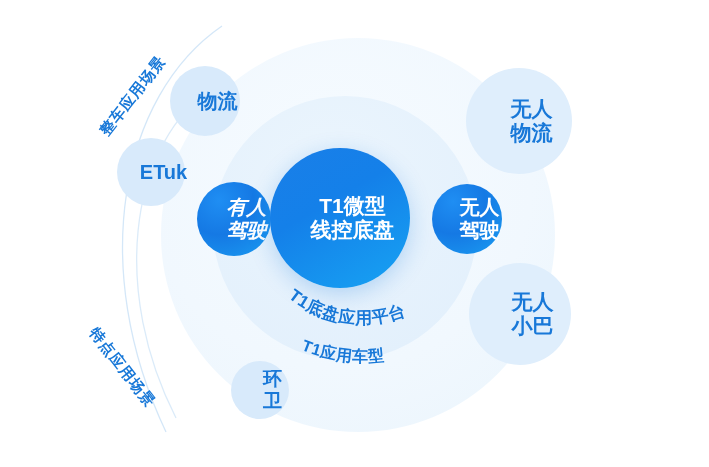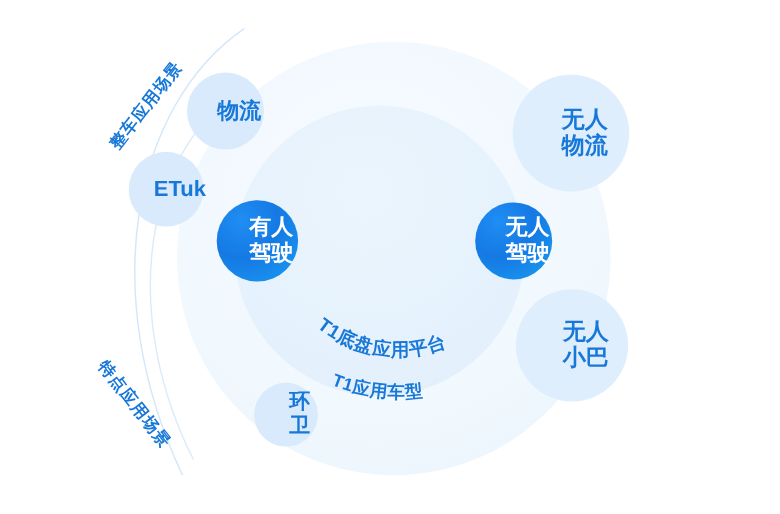--- a/index.html
+++ b/index.html
@@ -133,38 +133,42 @@
   <div class="bubble pale" style="left:170px; top:66px; width:70px; height:70px; font-size:20px;">
     <span class="lbl">物流</span>
   </div>
 
   <div class="bubble pale" style="left:117px; top:138px; width:68px; height:68px; font-size:20px;">
     <span class="lbl">ETuk</span>
   </div>
 
 
 
-  <div class="bubble pale" style="left:231px; top:348px; width:58px; height:58px; font-size:19px;">
+  <div class="bubble pale" style="left:231px; top:361px; width:58px; height:58px; font-size:19px;">
     <span class="lbl">环卫</span>
   </div>
 
   <div class="bubble pale-soft" style="left:466px; top:68px; width:106px; height:106px; font-size:21px;">
     <span class="lbl">无人
 物流</span>
   </div>
 
   <div class="bubble pale-soft" style="left:469px; top:263px; width:102px; height:102px; font-size:21px;">
     <span class="lbl">无人
 小巴</span>
   </div>
 
-  <div class="bubble solid" style="left:197px; top:182px; width:74px; height:74px; font-size:20px;">
+  <div class="bubble solid" style="left:197px; top:182px; width:74px; height:74px; font-size:20px;font-style:italic;">
     <span class="lbl">有人
 驾驶</span>
   </div>
 
   <div class="bubble solid" style="left:432px; top:184px; width:70px; height:70px; font-size:20px;">
     <span class="lbl">无人
 驾驶</span>
   </div>
 
+  <div class="bubble core" style="left:270px; top:148px; width:140px; height:140px; font-size:21px;">
+    <span class="lbl">T1微型
+线控底盘</span>
+  </div>
 
 </div>
 
 </body></html>

